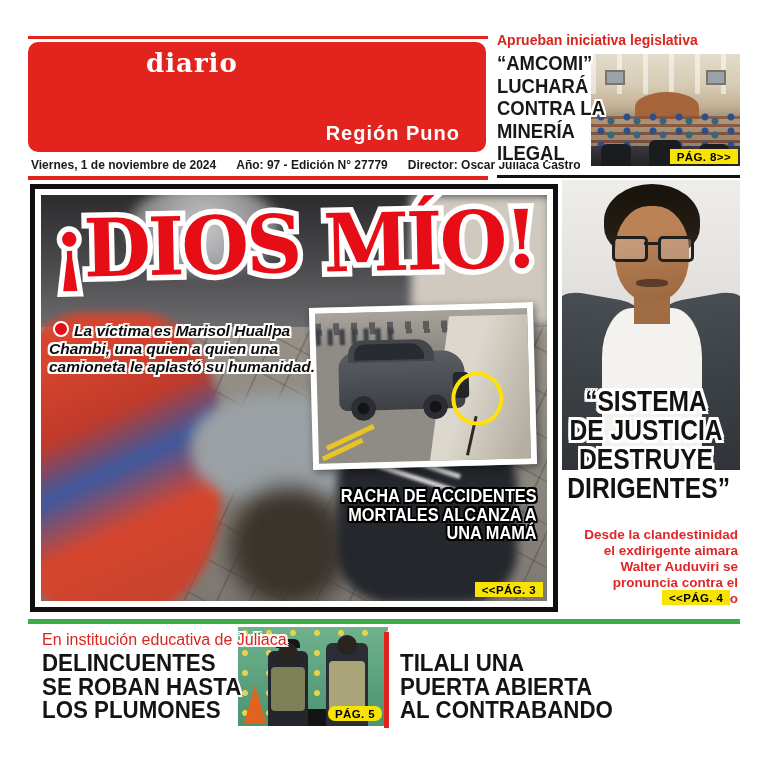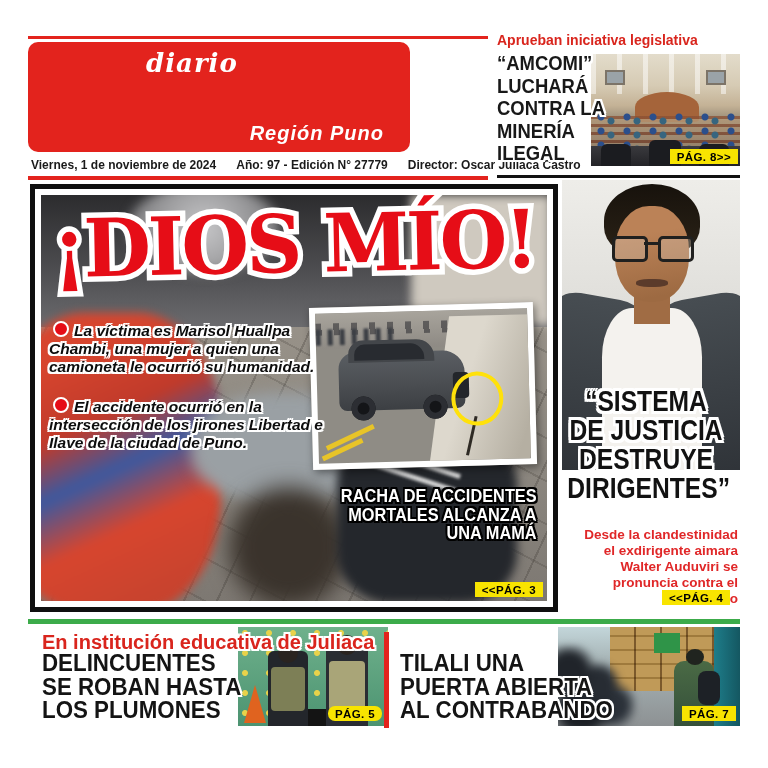--- a/index.html
+++ b/index.html
@@ -1,21 +1,21 @@
 <!DOCTYPE html>
 <html><head>
 <meta charset="utf-8">
 <style>
   html,body{margin:0;padding:0;background:#ffffff;}
   .page{position:relative;width:768px;height:768px;background:#fff;overflow:hidden;
         font-family:"Liberation Sans",sans-serif;}
   
   .top-rule{position:absolute;left:28px;top:36px;width:460px;height:3px;background:#e3231d;}
-  .logo-box{position:absolute;left:28px;top:42px;width:382px;height:110px;background:#e3231d;
-            border-radius:10px;font-style:italic;}
+  .logo-box{position:absolute;left:28px;top:42px;width:458px;height:110px;background:#e3231d;
+            border-radius:10px;}
   .logo-diario{position:absolute;left:118px;top:6px;color:#fff;font-family:"DejaVu Serif",serif;
                font-weight:bold;font-size:26px;letter-spacing:1px;}
   .logo-title{position:absolute;left:26px;top:16px;color:#fff;font-family:"DejaVu Serif",serif;
               font-weight:bold;font-size:65px;letter-spacing:-1px;white-space:nowrap;}
   .logo-region{position:absolute;right:26px;bottom:7px;color:#fff;font-weight:bold;
                font-size:20px;letter-spacing:1px;}
   .date-bar{position:absolute;left:28px;top:154px;width:460px;height:22px;display:flex;
             align-items:center;border-bottom:4px solid #e3231d;font-size:12px;font-weight:bold;
             color:#1a1a1a;}
   .date-bar .cell{white-space:nowrap;}
@@ -137,21 +137,21 @@
   .mj-r{left:96px;transform:rotate(-10deg);border-radius:40px 30px 0 0;}
   .rs-headline{position:absolute;left:550px;top:386px;width:192px;text-align:center;
                font-size:30px;font-weight:bold;line-height:29px;color:#121212;
                transform:scaleX(.82);transform-origin:center top;z-index:4;white-space:nowrap;
                text-shadow:-3px -3px 0 #fff,3px -3px 0 #fff,-3px 3px 0 #fff,3px 3px 0 #fff,
                            0 3px 0 #fff,0 -3px 0 #fff,3px 0 0 #fff,-3px 0 0 #fff;}
   .rs-summary{position:absolute;left:582px;top:527px;width:156px;text-align:right;color:#e02728;
               font-weight:bold;font-size:13.5px;line-height:16px;z-index:4;}
   
   .green-rule{position:absolute;left:28px;top:619px;width:712px;height:5px;background:#3cab4a;}
-  .b-kicker{position:absolute;top:631px;font-size:20px;font-weight:bold;color:#d9251d;z-index:5;
+  .b-kicker{position:absolute;top:631px;font-size:16px;font-weight:normal;color:#d9251d;z-index:5;
             white-space:nowrap;
             text-shadow:-2px -2px 0 #fff,2px -2px 0 #fff,-2px 2px 0 #fff,2px 2px 0 #fff,
                         0 2px 0 #fff,0 -2px 0 #fff,2px 0 0 #fff,-2px 0 0 #fff;}
   .b-headline{position:absolute;top:652px;font-size:23.5px;font-weight:bold;line-height:23.5px;
               color:#141414;transform:scaleX(.95);transform-origin:left top;z-index:5;
               white-space:nowrap;
               text-shadow:-2px -2px 0 #fff,2px -2px 0 #fff,-2px 2px 0 #fff,2px 2px 0 #fff,
                           0 2px 0 #fff,0 -2px 0 #fff,2px 0 0 #fff,-2px 0 0 #fff;}
   .police-photo{position:absolute;left:238px;top:627px;width:150px;height:99px;overflow:hidden;
      background:radial-gradient(circle at 7px 6px,#e8d24a 2.5px,rgba(0,0,0,0) 3.5px) 0 0/24px 20px,
@@ -238,24 +238,21 @@
       <div class="mp-head"></div>
       <div class="mp-pants"></div>
       <div class="mp-stripes"></div>
 
       <div class="dios-wrap">
         <div class="dios stroke">¡DIOS MÍO!</div>
         <div class="dios fill">¡DIOS MÍO!</div>
       </div>
 
       <div class="bullet" style="top:126px;">
-        <span class="dot"></span><span>La víctima es Marisol Huallpa Chambi, una mujer a quien una camioneta le ocurrió su humanidad.</span>
-      </div>
-      <div class="bullet" style="top:202px;">
-        <span class="dot"></span><span>El accidente ocurrió en la intersección de los jirones Libertad e Ilave de la ciudad de Puno.</span>
+        <span class="dot"></span><span>La víctima es Marisol Huallpa Chambi, una quien a quien una camioneta le aplastó su humanidad.</span>
       </div>
 
       <div class="inset">
         <div class="in-bldg"></div>
         <div class="in-win"></div>
         <div class="in-crowd"></div>
         <div class="in-wall"></div>
         <div class="car">
           <div class="car-roof"></div>
           <div class="car-glass"></div>
@@ -320,24 +317,14 @@
     <div class="pol-vest" style="left:91px;top:34px;width:36px;height:50px;background:#a9a578;"></div>
     <div class="ptag" style="right:6px;bottom:5px;border-radius:7px;">PÁG. 5</div>
   </div>
   <div class="col-divider"></div>
 
   <div class="b-headline" style="left:400px;">
     <div>TILALI UNA</div>
     <div>PUERTA ABIERTA</div>
     <div>AL CONTRABANDO</div>
   </div>
-  <div class="contra-photo">
-    <div class="ct-boxes"></div>
-    <div class="ct-green"></div>
-    <div class="ct-truck"></div>
-    <div class="ct-crowd"></div>
-    <div class="ct-man"></div>
-    <div class="ct-man-head"></div>
-    <div class="ct-pack"></div>
-    <div class="ptag" style="right:4px;bottom:5px;">PÁG. 7</div>
-  </div>
 
 </div>
 
 </body></html>

